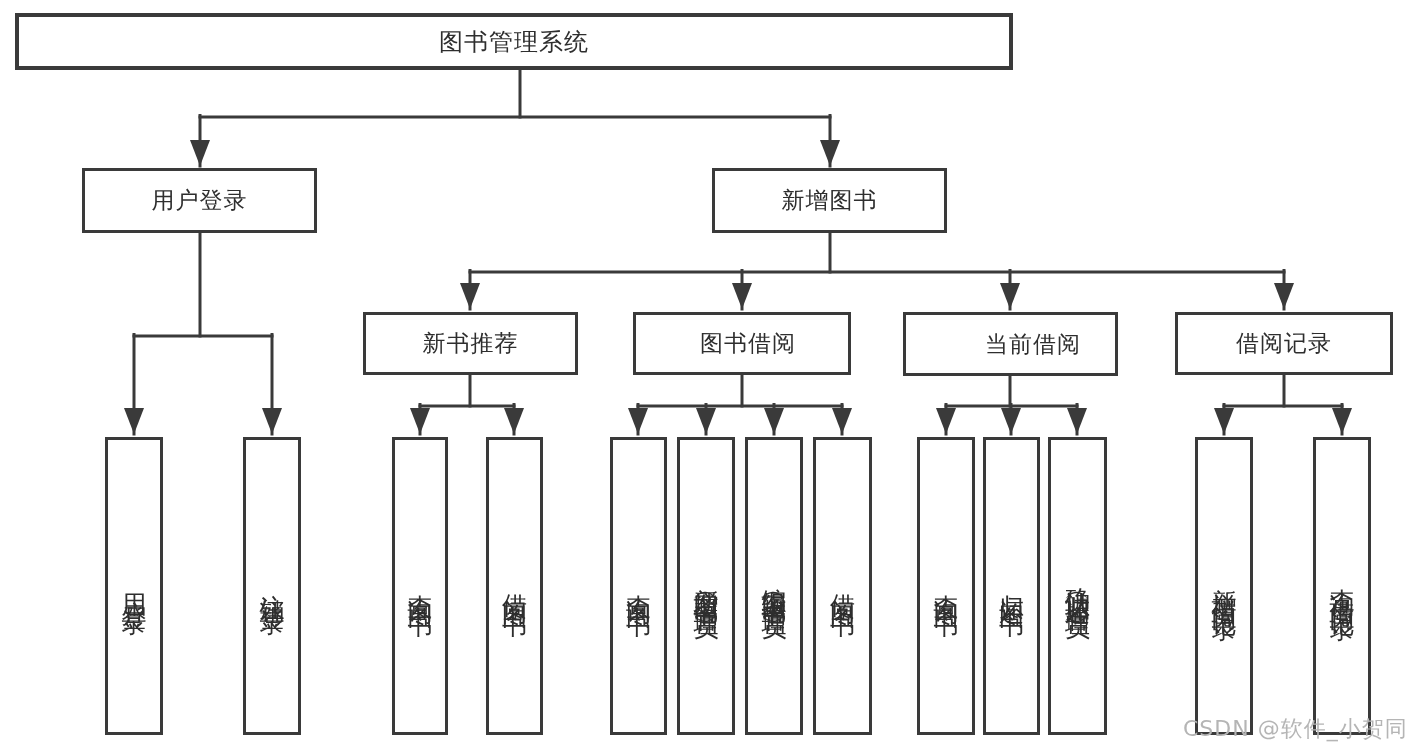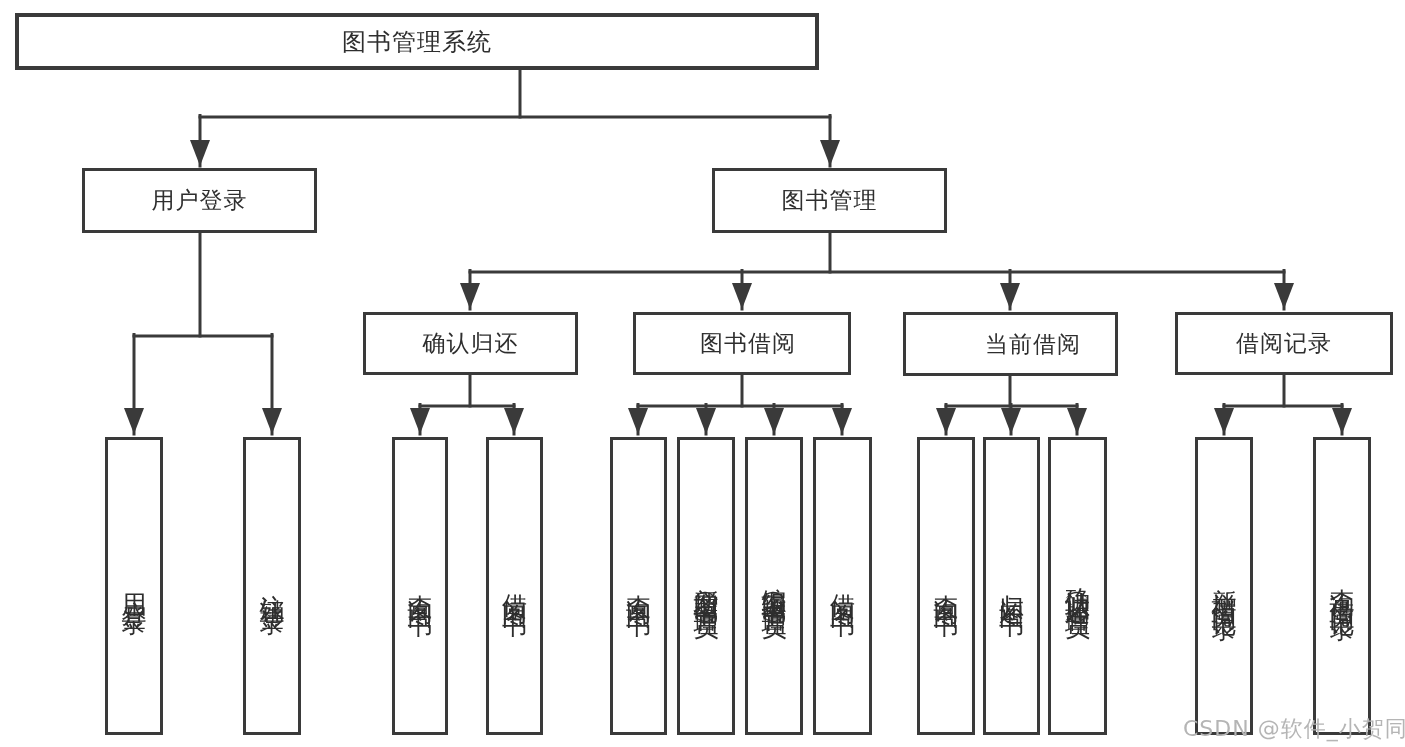--- a/index.html
+++ b/index.html
@@ -92,26 +92,26 @@
 
       <g>
         <path d="M1284,375 V406"></path>
         <path d="M1224,406 H1342"></path>
         <line x1="1224" y1="404.5" x2="1224" y2="434" marker-end="url(#arrow)"></line>
         <line x1="1342" y1="404.5" x2="1342" y2="434" marker-end="url(#arrow)"></line>
       </g>
     </g>
   </svg>
 
-  <div class="hnode root" style="left:15px;top:13px;width:804px;height:57px;">图书管理系统</div>
+  <div class="hnode root" style="left:15px;top:13px;width:998px;height:57px;">图书管理系统</div>
 
   <div class="hnode" style="left:82px;top:168px;width:235px;height:65px;">用户登录</div>
-  <div class="hnode" style="left:712px;top:168px;width:235px;height:65px;">图书管理</div>
+  <div class="hnode" style="left:712px;top:168px;width:235px;height:65px;">新增图书</div>
 
-  <div class="hnode" style="left:363px;top:312px;width:215px;height:63px;">确认归还</div>
+  <div class="hnode" style="left:363px;top:312px;width:215px;height:63px;">新书推荐</div>
   <div class="hnode" style="left:633px;top:312px;width:218px;height:63px;padding-left:12px;">图书借阅</div>
   <div class="hnode" style="left:903px;top:312px;width:215px;height:64px;padding-left:45px;">当前借阅</div>
   <div class="hnode" style="left:1175px;top:312px;width:218px;height:63px;">借阅记录</div>
 
   <div class="vnode" style="left:105px;top:437px;width:58px;height:298px;">
     <span>用户登录</span>
   </div>
   <div class="vnode" style="left:243px;top:437px;width:58px;height:298px;">
     <span>注销登录</span>
   </div>

